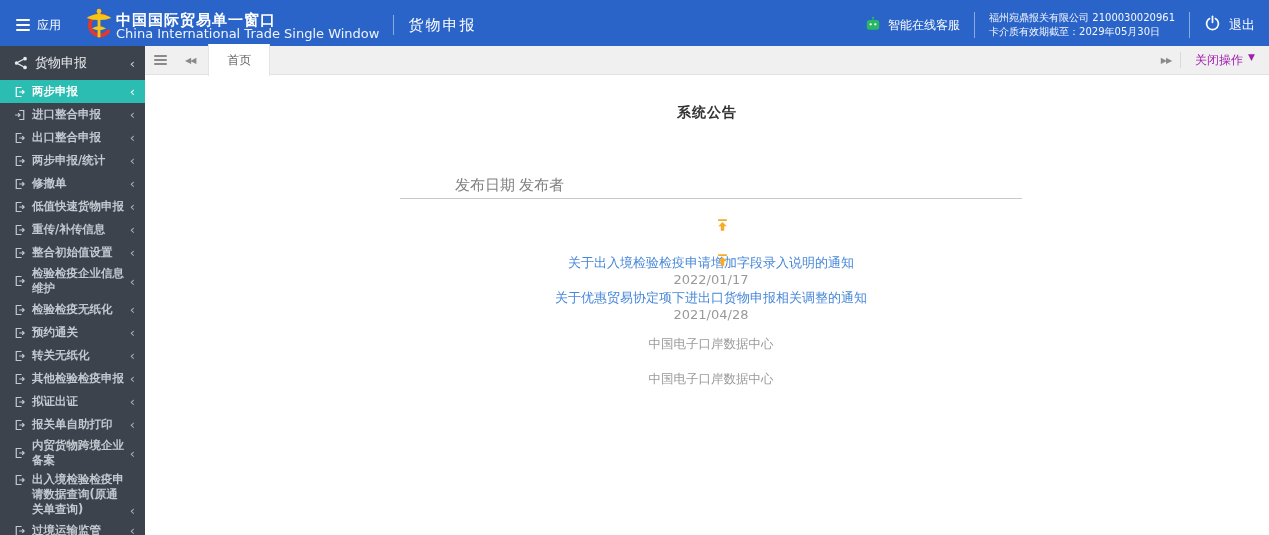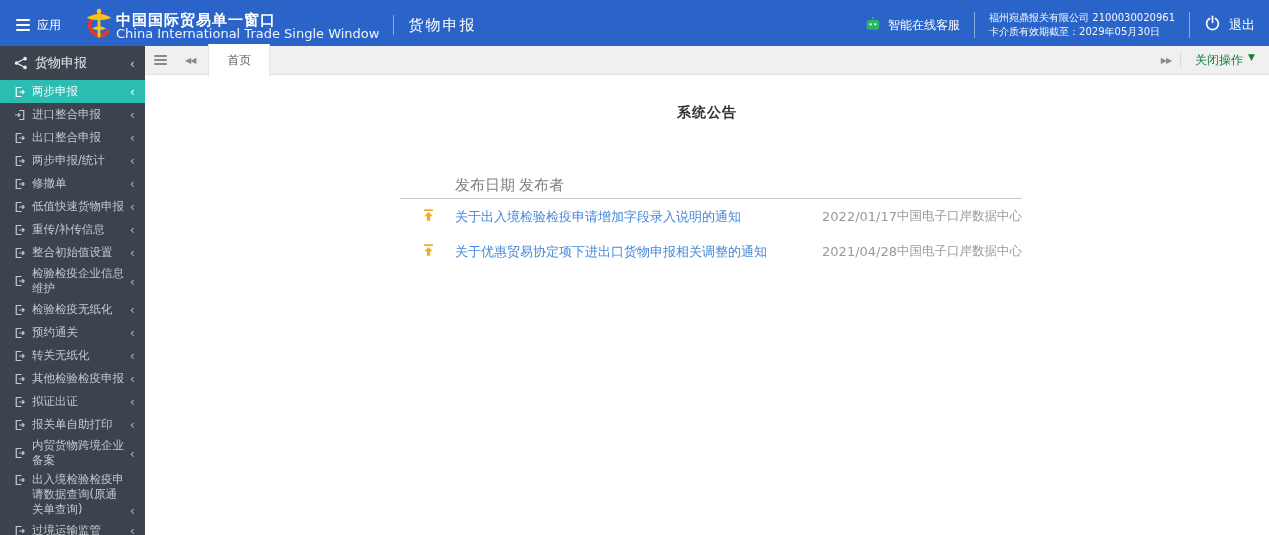--- a/index.html
+++ b/index.html
@@ -31,47 +31,47 @@
   .logout{display:flex;align-items:center;gap:8px;font-size:13px;cursor:pointer;}
 
   
   .body-row{flex:1;display:flex;min-height:0;}
   .sidebar{width:145px;background:var(--sidebar-dark);color:#c3c9d1;flex:0 0 145px;overflow:hidden;}
   .sidebar-header{height:34px;display:flex;align-items:center;padding:0 10px 0 14px;color:#e8eaed;font-size:13px;}
   .sidebar-header .nav-icon{margin-right:7px;display:inline-flex;}
   .nav-item{min-height:23px;display:flex;align-items:center;padding:2px 10px 2px 14px;
     font-size:11.5px;cursor:pointer;line-height:15px;}
   .nav-item .nav-icon{margin-right:6px;display:inline-flex;flex:0 0 auto;}
-  .nav-item .nav-label{flex:1;}
+  .nav-item .nav-label{flex:1;font-weight:bold;}
   .nav-chevron{margin-left:auto;color:#aeb4bc;font-size:13px;line-height:1;padding-left:4px;}
   .sidebar-header .nav-chevron{color:#cfd3d8;}
   .nav-item.active{background:var(--active-teal);color:#fff;}
   .nav-item.active .nav-chevron{color:#fff;}
   .nav-item.tall{align-items:flex-start;}
   .nav-item.tall .nav-chevron{align-self:flex-end;}
 
   
   .content{flex:1;display:flex;flex-direction:column;background:#fff;min-width:0;}
   .tabstrip{height:29px;background:var(--strip-bg);border-bottom:1px solid #e2e2e2;
     display:flex;align-items:center;flex:0 0 29px;color:#8a8a8a;}
   .strip-btn{padding:0 9px;cursor:pointer;font-size:13px;display:flex;align-items:center;height:100%;}
   .dbl{font-size:8px;letter-spacing:-1px;color:#8a8a8a;}
   .tab{height:29px;display:flex;align-items:center;background:#fff;border-left:1px solid #e4e4e4;
     border-right:1px solid #e4e4e4;padding:16px 18px;font-size:12px;color:#666;cursor:pointer;margin-left:4px;}
   .strip-right{margin-left:auto;display:flex;align-items:center;height:100%;}
   .strip-sep{width:1px;height:16px;background:#d9d9d9;}
-  .close-ops{padding:0 14px;font-size:12px;color:#15803d;cursor:pointer;display:flex;gap:5px;}
+  .close-ops{padding:0 14px;font-size:12px;color:#a21caf;cursor:pointer;display:flex;gap:5px;}
   .caret{font-size:9px;}
 
   .page{flex:1;overflow:hidden;padding-top:29px;}
   .page-title{text-align:center;font-size:14px;font-weight:bold;color:#333;letter-spacing:1px;}
   .announce-table{width:622px;margin:50px 0 0 255px;font-size:13px;}
   .trow,.thead{display:flex;align-items:center;}
   .thead{height:27px;color:#808080;border-bottom:1px solid #c9c9c9;}
-  .trow{height:35px;}
+  .trow{height:35px;flex-direction:column;}
   .cell{white-space:nowrap;}
   .cell.pin{flex:0 0 55px;padding-left:22px;display:flex;align-items:center;}
   .cell.title{flex:1 1 auto;min-width:0;}
   .cell.date{flex:0 0 64px;color:#999;}
   .cell.pub{flex:0 0 120px;color:#999;font-size:12.5px;}
   .thead .cell.date,.thead .cell.pub{color:#808080;font-size:15px;}
   a.announce-link{color:var(--link-blue);text-decoration:none;cursor:pointer;}
 </style>
 </head>
 <body>

